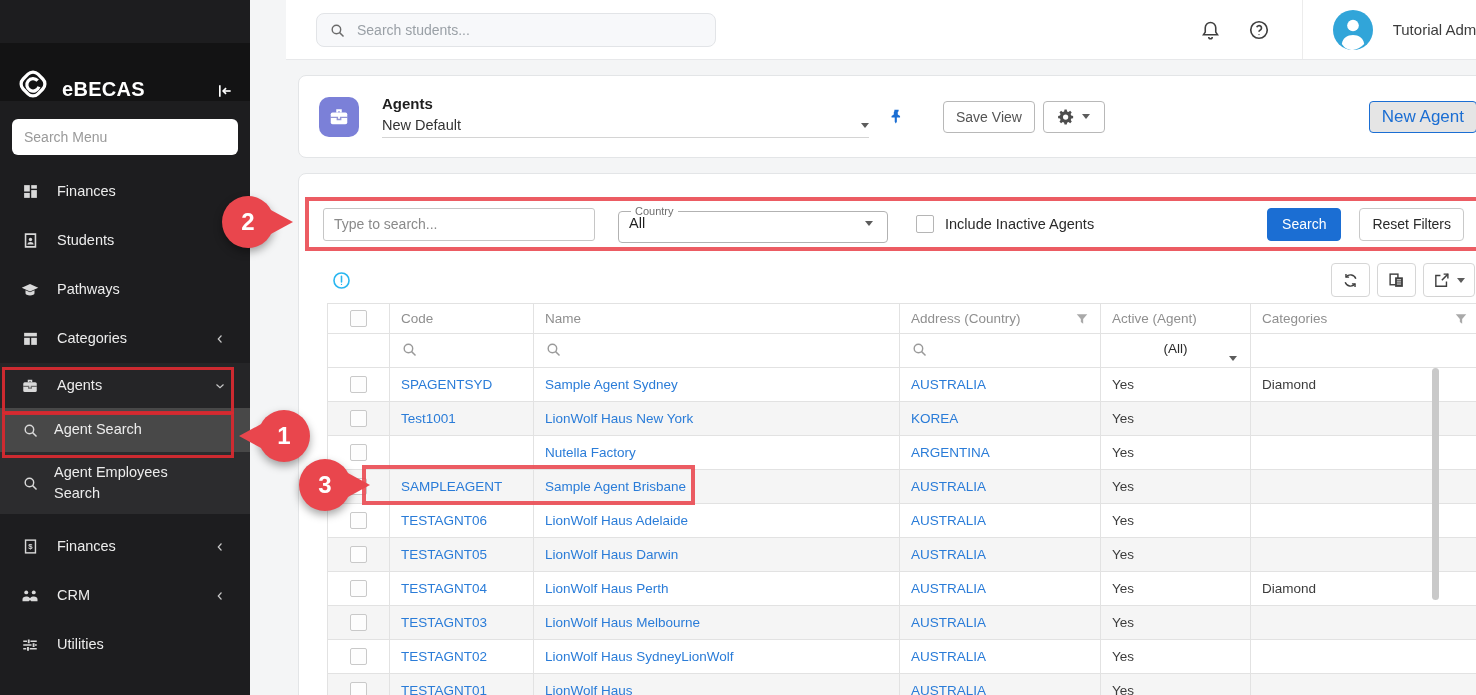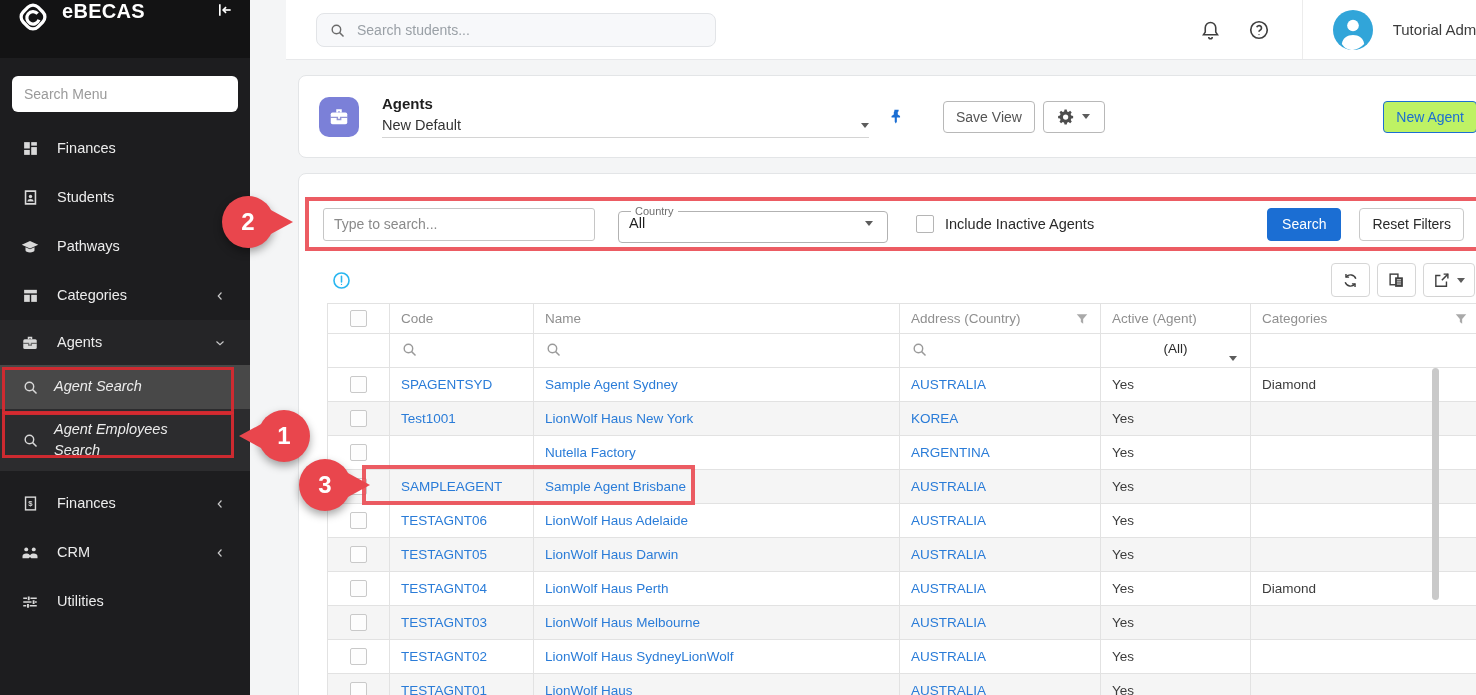--- a/index.html
+++ b/index.html
@@ -6,33 +6,33 @@
   html,body { width:1476px; height:695px; }
   body { font-family:"Liberation Sans",sans-serif; color:#333; }
   :root{
     --red:#e9464d; --red-soft:rgba(233,70,77,.88); --blue:#1b6ed3; --link:#2a7cd8;
     --avatar-blue:#31a5d9; --info-cyan:#29b6f0; --tile-purple:#7b80d8;
   }
   .page { position:relative; width:1476px; height:695px; overflow:hidden; background:#f4f5f6; }
 
   
   .sidebar { position:absolute; left:0; top:0; width:250px; height:695px; background:#1d1d1f; z-index:5; }
-  .side-logo { height:58px; background:#131314; display:flex; align-items:flex-start; padding:0 16px; }
+  .side-logo { height:58px; background:#131314; display:flex; align-items:flex-end; padding:0 16px;margin-top:43px; }
   .brand { color:#fff; font-size:20px; font-weight:bold; margin-left:12px; letter-spacing:.3px; }
   .collapse { margin-left:auto; cursor:pointer; display:flex; }
   .side-search { margin:18px 12px 0 12px; }
   .side-search input { width:226px; height:36px; border-radius:6px; border:none; padding:0 12px; font-size:14px; font-family:inherit; background:#fff; color:#333; }
   .side-search input::placeholder { color:#9a9a9a; }
   .menu { margin-top:12px; }
   .side-item { height:49px; display:flex; align-items:center; padding:0 20px; color:#ececec; font-size:14.5px; cursor:pointer; }
   .side-item .icn { width:20px; display:flex; justify-content:center; color:#d9d9d9; }
   .side-label { margin-left:17px; line-height:1.45; }
   .side-item .chev { margin-left:auto; color:#c9c9c9; }
   .side-item.hl { height:45px; background:#252527; }
-  .side-item.sub { background:#2c2c2e;font-style:italic; }
+  .side-item.sub { background:#2c2c2e; }
   .side-item.sub .side-label { margin-left:14px; width:138px; }
   .side-item.active { background:#484848; height:44px; }
   .side-item.sub:not(.active){ height:62px; }
 
   
   .main { position:absolute; left:250px; top:0; width:1226px; height:576px;margin-left:36px; }
   .topbar { height:60px; background:#fff; border-bottom:1px solid #e7e8ea; display:flex; align-items:center; padding:0 24px 0 30px; }
   .tb-search { position:relative; }
   .tb-search .icn { position:absolute; left:13px; top:9px; color:#6b6b6b; }
   .tb-search input { width:400px; height:34px; background:#f7f8fa; border:1px solid #e2e4e7; border-radius:8px; padding:0 12px 0 40px; font-size:14px; font-family:inherit; color:#333; }
@@ -52,21 +52,21 @@
   .tile { width:40px; height:40px; border-radius:10px; background:var(--tile-purple); color:#fff; display:flex; align-items:center; justify-content:center; }
   .title-block { margin-left:23px; }
   .page-title { font-size:15px; font-weight:bold; color:#1f1f1f; }
   .view-select { margin-top:5px; width:487px; display:flex; align-items:center; border-bottom:1px solid #d4d4d4; padding-bottom:4px; font-size:14.5px; color:#333; cursor:pointer; }
   .view-select .caret { margin-left:auto; }
   .caret { width:0; height:0; border-left:4.5px solid transparent; border-right:4.5px solid transparent; border-top:5.5px solid #5c5c5c; display:inline-block; }
   .pin { margin-left:19px; display:flex; cursor:pointer; }
   .btn { font-family:inherit; cursor:pointer; border-radius:4px; font-size:14px; }
   .btn-outline-gray { margin-left:38px; height:32px; padding:0 12px; background:#fff; border:1px solid #b8b8b8; color:#555; }
   .btn-gear { margin-left:8px; height:32px; width:62px; background:#fff; border:1px solid #b8b8b8; display:flex; align-items:center; justify-content:center; gap:7px; }
-  .btn-new-agent { margin-left:auto; height:32px; padding:0 12px; background:#bef264; border:1px solid var(--blue); color:var(--blue); font-size:14px; }
+  .btn-new-agent { margin-left:auto; height:32px; padding:0 12px; background:#e5e5e5; border:1px solid var(--blue); color:var(--blue); font-size:17px; }
 
   .main-card { height:560px; padding-top:23px; overflow:hidden; }
 
   .filter-box { border:4px solid var(--red-soft); background:#fff; margin:0 13px 0 6px; display:flex; align-items:center; padding:4px 14px; }
   .filter-box input[type=text] { width:272px; height:33px; border:1px solid #c6c6c6; border-radius:3px; padding:0 10px; font-size:14px; font-family:inherit; color:#333; }
   .filter-box input::placeholder { color:#8a8a8a; }
   .country { margin-left:23px; width:270px; height:38px; border:1px solid #b2b2b2; border-radius:4px; padding:0 10px; position:relative; }
   .country legend { font-size:11px; color:#707070; padding:0 4px; margin-left:2px; }
   .fs-val { display:flex; align-items:center; font-size:14.5px; color:#1f1f1f; margin-top:-2px; }
   .fs-val .caret { margin-left:auto; margin-right:4px; }

